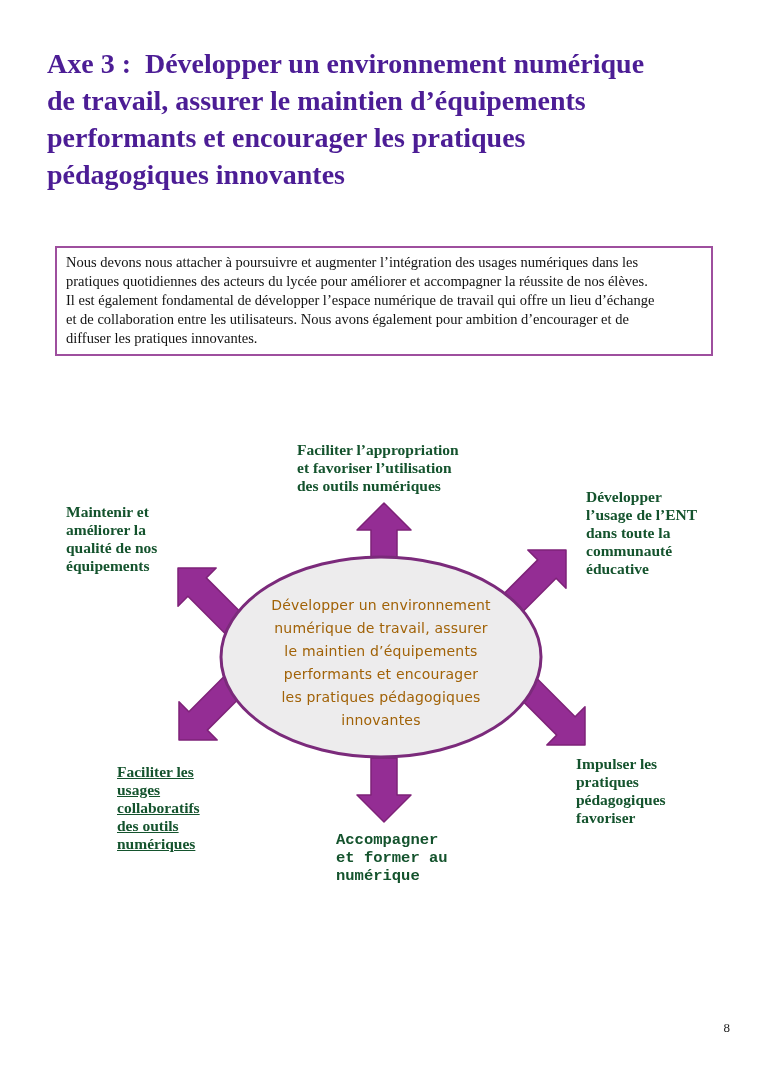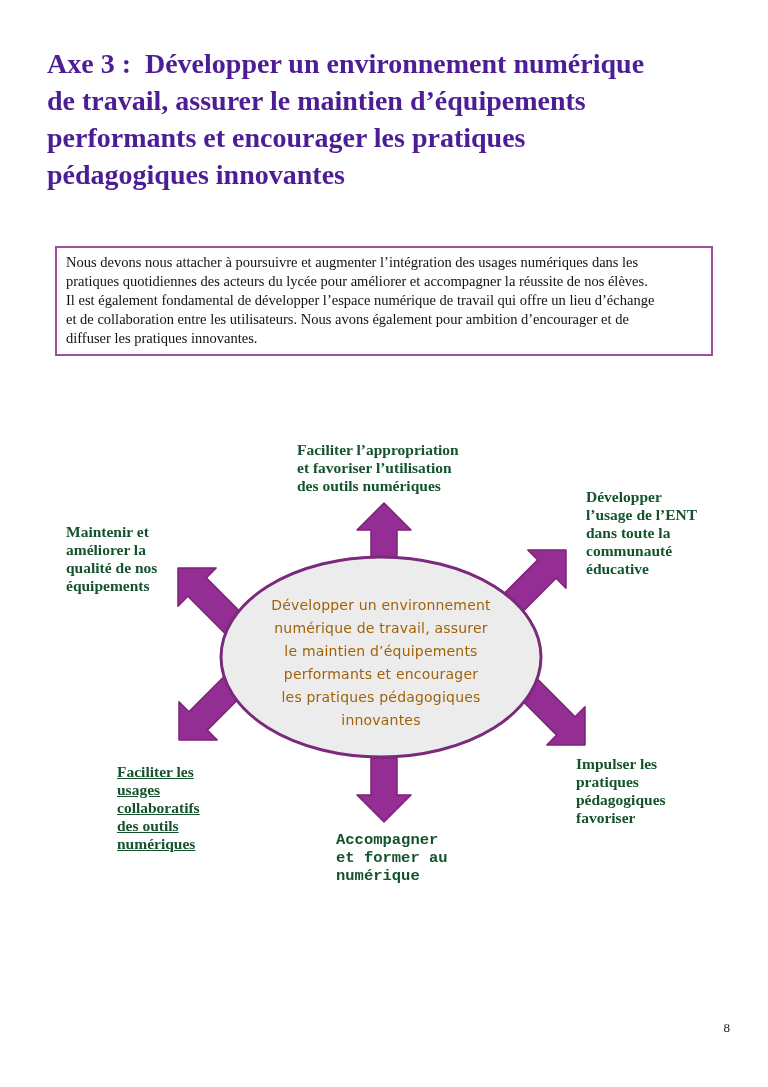--- a/index.html
+++ b/index.html
@@ -57,21 +57,21 @@
     letter-spacing:0.2px;
   }
   .node-label{
     position:absolute;
     font-family:"Liberation Serif",serif;
     font-size:15.5px;font-weight:bold;
     line-height:18px;color:#14532d;
     white-space:pre-line;
   }
   .label-top{left:297px;top:21px;}
-  .label-upper-left{left:66px;top:83px;margin-top:20px;}
+  .label-upper-left{left:66px;top:83px;}
   .label-upper-right{left:578px;top:68px;margin-left:8px;}
   .label-lower-left{left:117px;top:343px;text-decoration:underline;}
   .label-bottom{left:336px;top:411px;font-family:Liberation Mono, monospace;}
   .label-lower-right{left:576px;top:335px;}
   .page-number{
     position:absolute;left:690px;top:1020px;width:40px;
     font-family:"Liberation Serif",serif;
     font-size:13px;color:#222222;
     text-align:right;
   }

